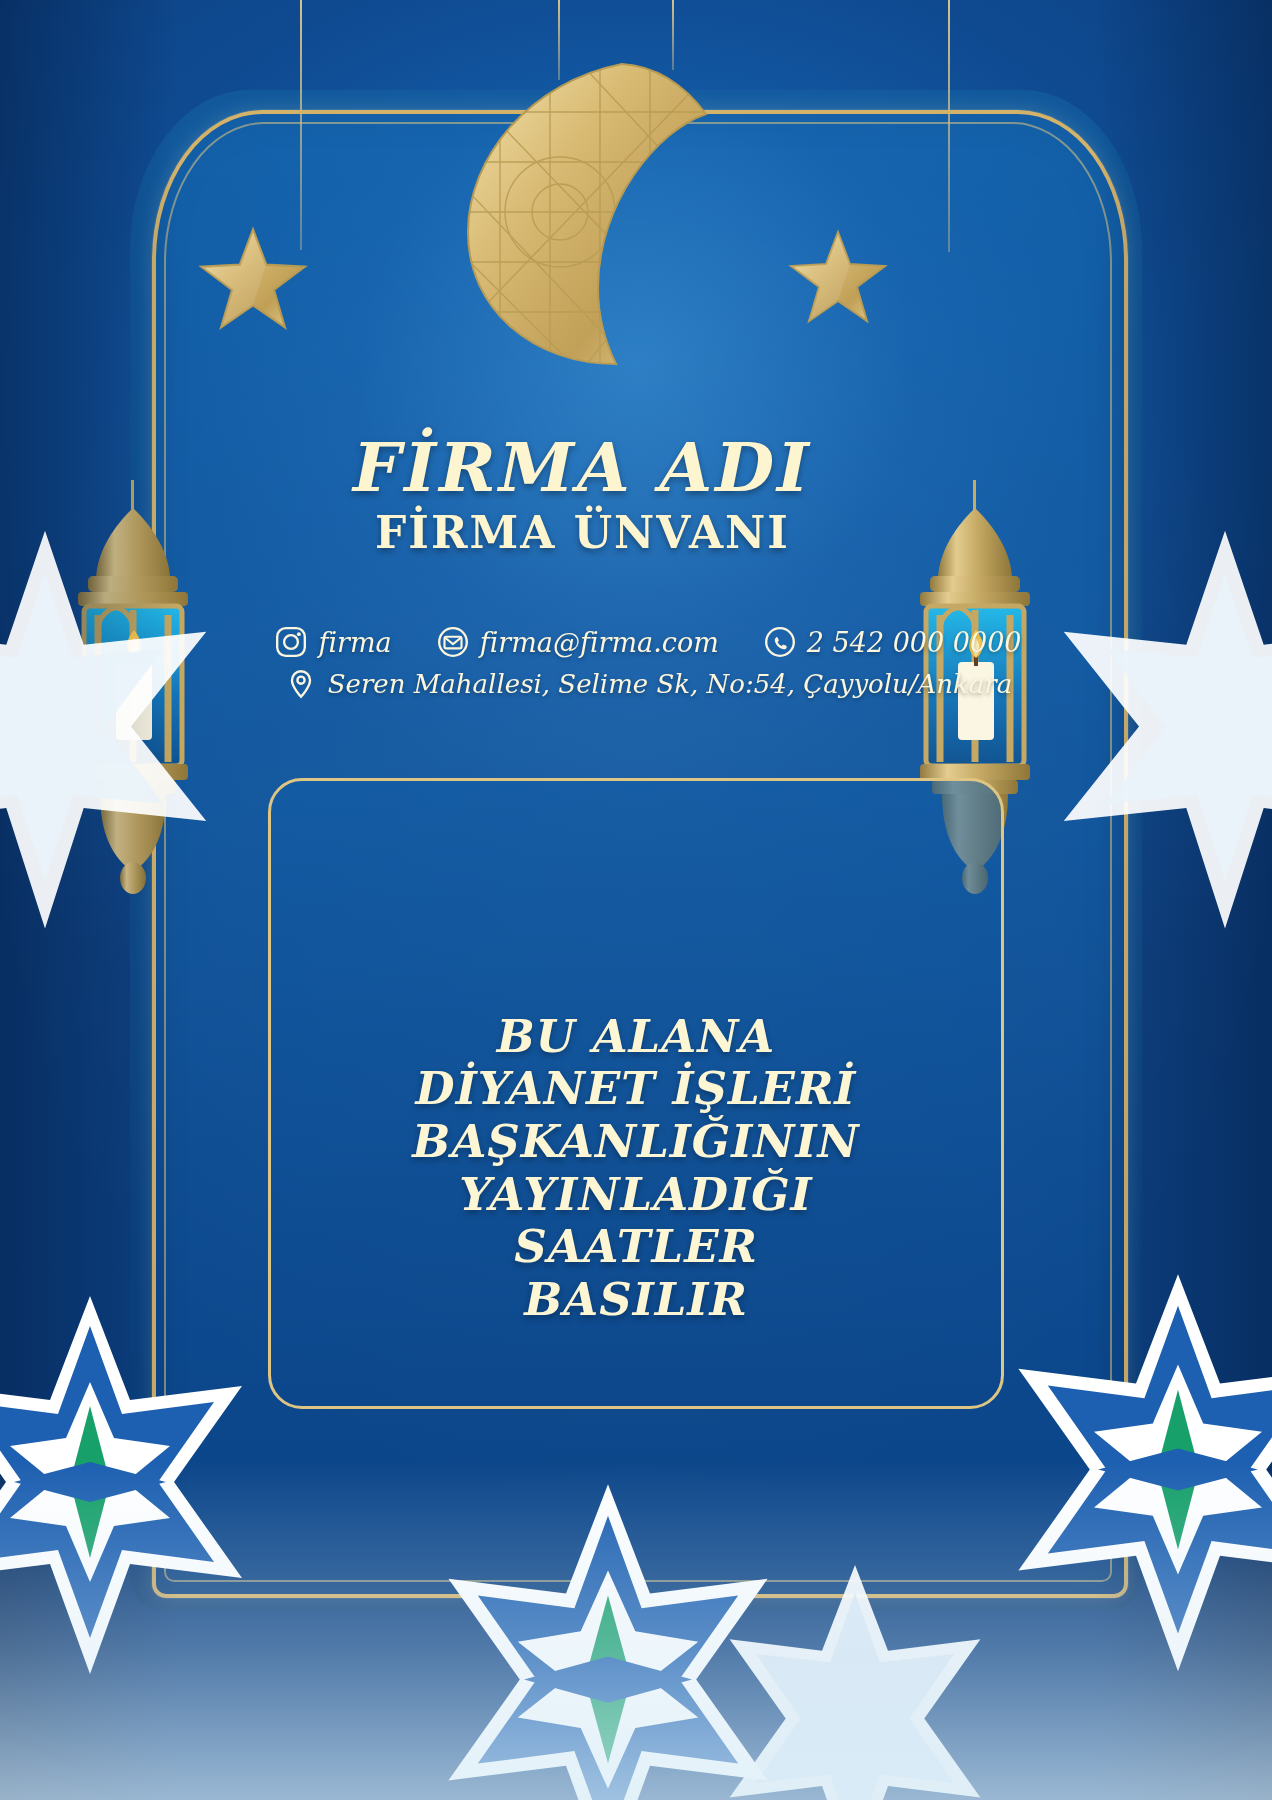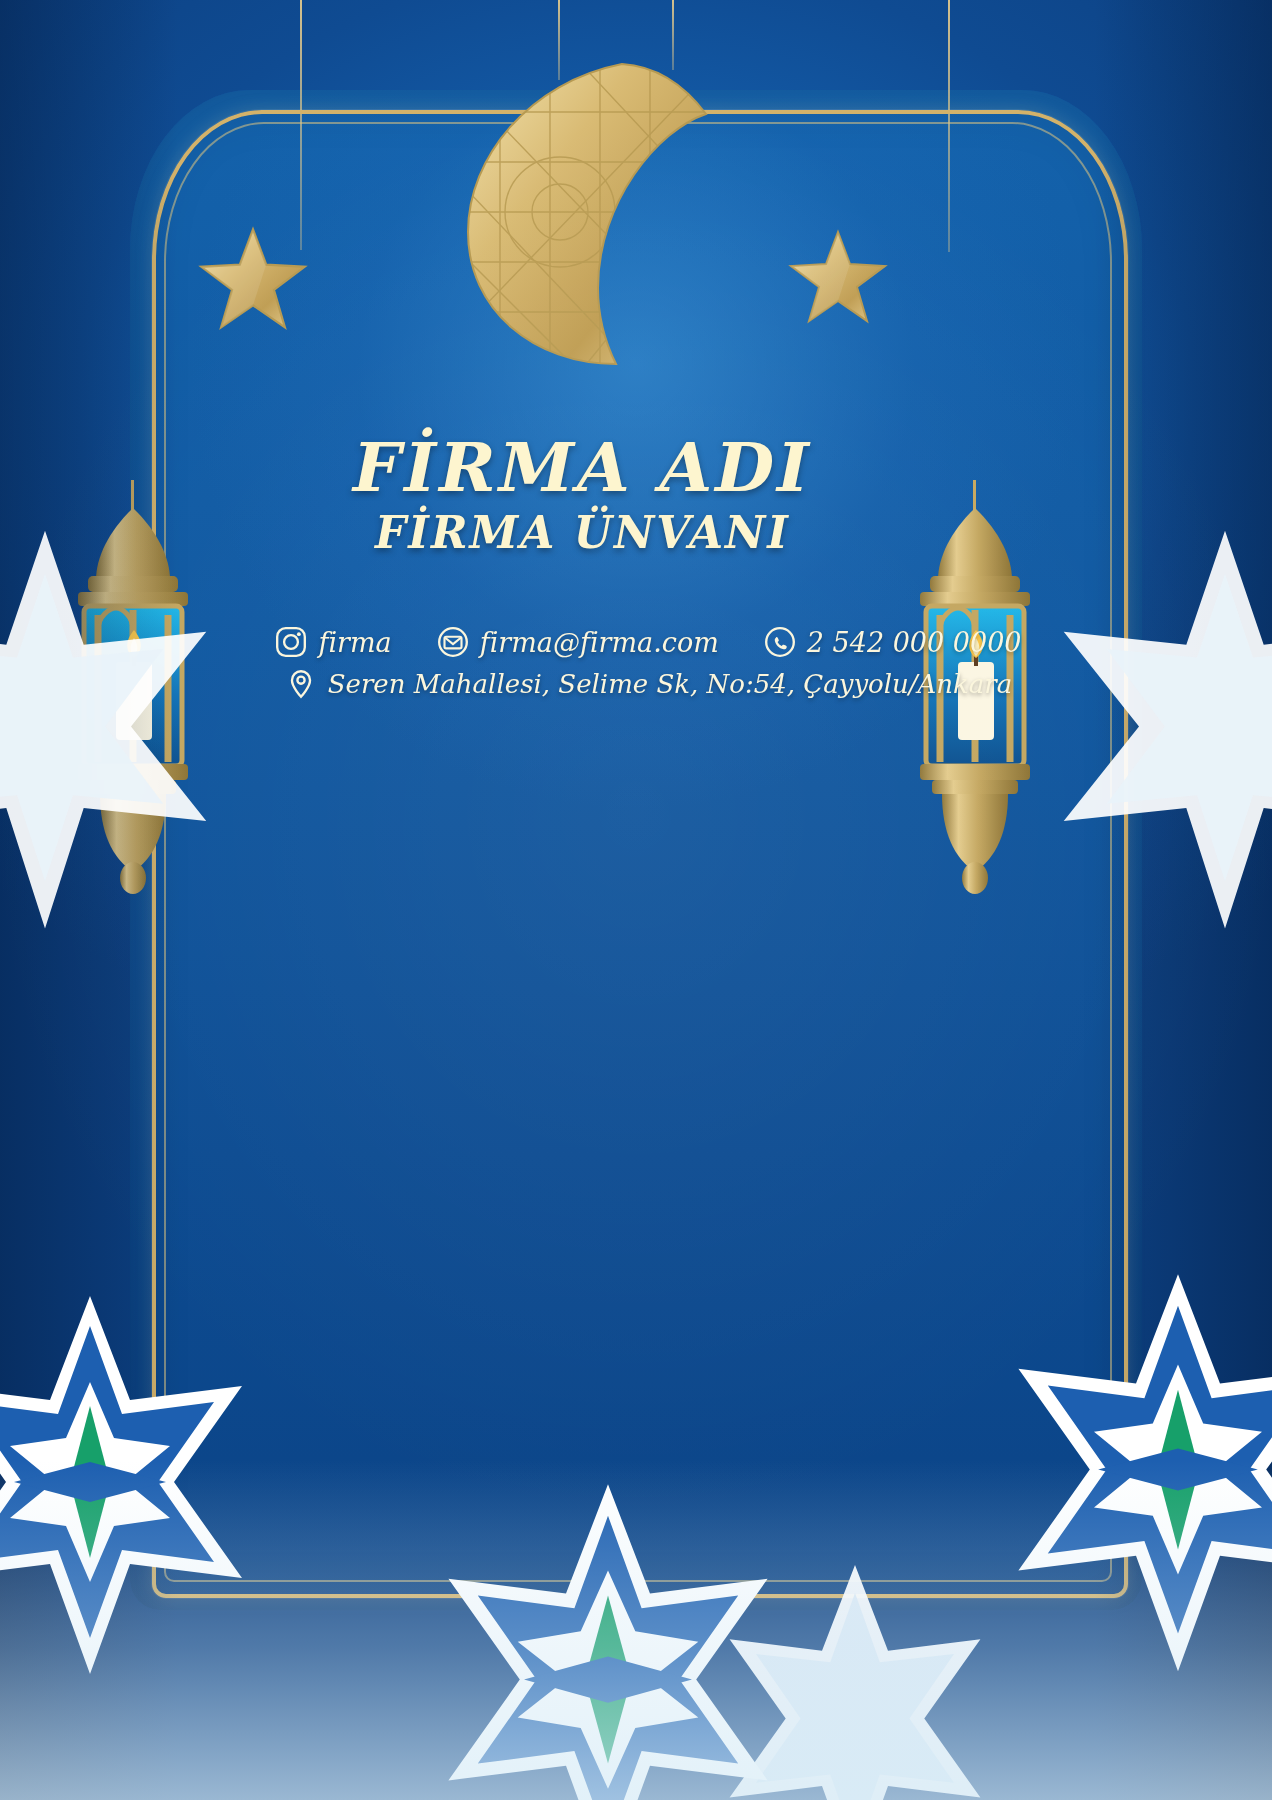--- a/index.html
+++ b/index.html
@@ -112,21 +112,20 @@
     font-style: italic;
     font-weight: bold;
     font-size: 68px;
     letter-spacing: 3px;
     color: #fdf5cf;
     text-shadow: 0 3px 6px rgba(0,0,0,0.35);
     line-height: 1.05;
   }
   .firma-unvani {
     font-family: "DejaVu Serif", serif;
-    font-style: italic;
     font-weight: bold;
     font-size: 44px;
     letter-spacing: 2px;
     color: #fdf5cf;
     text-shadow: 0 3px 6px rgba(0,0,0,0.35);
     margin-top: 4px;
   }
 
   
   .contact-block {
@@ -362,20 +361,28 @@
         <svg class="ico" viewBox="0 0 32 32">
           <path d="M16 4 C11.3 4 7.5 7.8 7.5 12.5 C7.5 19 16 28 16 28 C16 28 24.5 19 24.5 12.5 C24.5 7.8 20.7 4 16 4 Z" fill="none" stroke="#fbf6dd" stroke-width="2.2"></path>
           <circle cx="16" cy="12.4" r="3.4" fill="none" stroke="#fbf6dd" stroke-width="2.2"></circle>
         </svg>
         <span class="contact-text small">Seren Mahallesi, Selime Sk, No:54, Çayyolu/Ankara</span>
       </div>
     </div>
 
   </div>
 
+  <div class="content-card">
+    <div class="placeholder-text">BU ALANA
+DİYANET İŞLERİ
+BAŞKANLIĞININ
+YAYINLADIĞI
+SAATLER
+BASILIR</div>
+  </div>
 
   <div class="bottom-haze"></div>
 
   <svg class="deco" style="left:-110px; top:1290px; width:400px; height:400px;" viewBox="0 0 200 200">
     <path d="M100 3 L120 55 L176 48 L142 96 L176 144 L120 137 L100 192 L80 137 L24 144 L58 96 L24 48 L80 55 Z" fill="#ffffff"></path>
     <path d="M100 18 L116 62 L162 56 L134 96 L162 136 L116 130 L100 174 L84 130 L38 136 L66 96 L38 56 L84 62 Z" fill="#1d5fb0"></path>
     <path d="M100 46 L112 74 L140 78 L118 96 L140 114 L112 118 L100 146 L88 118 L60 114 L82 96 L60 78 L88 74 Z" fill="#ffffff"></path>
     <path d="M100 58 L110 96 L100 134 L90 96 Z" fill="#17a06a"></path>
     <path d="M62 96 L100 86 L138 96 L100 106 Z" fill="#1d5fb0"></path>
   </svg>

